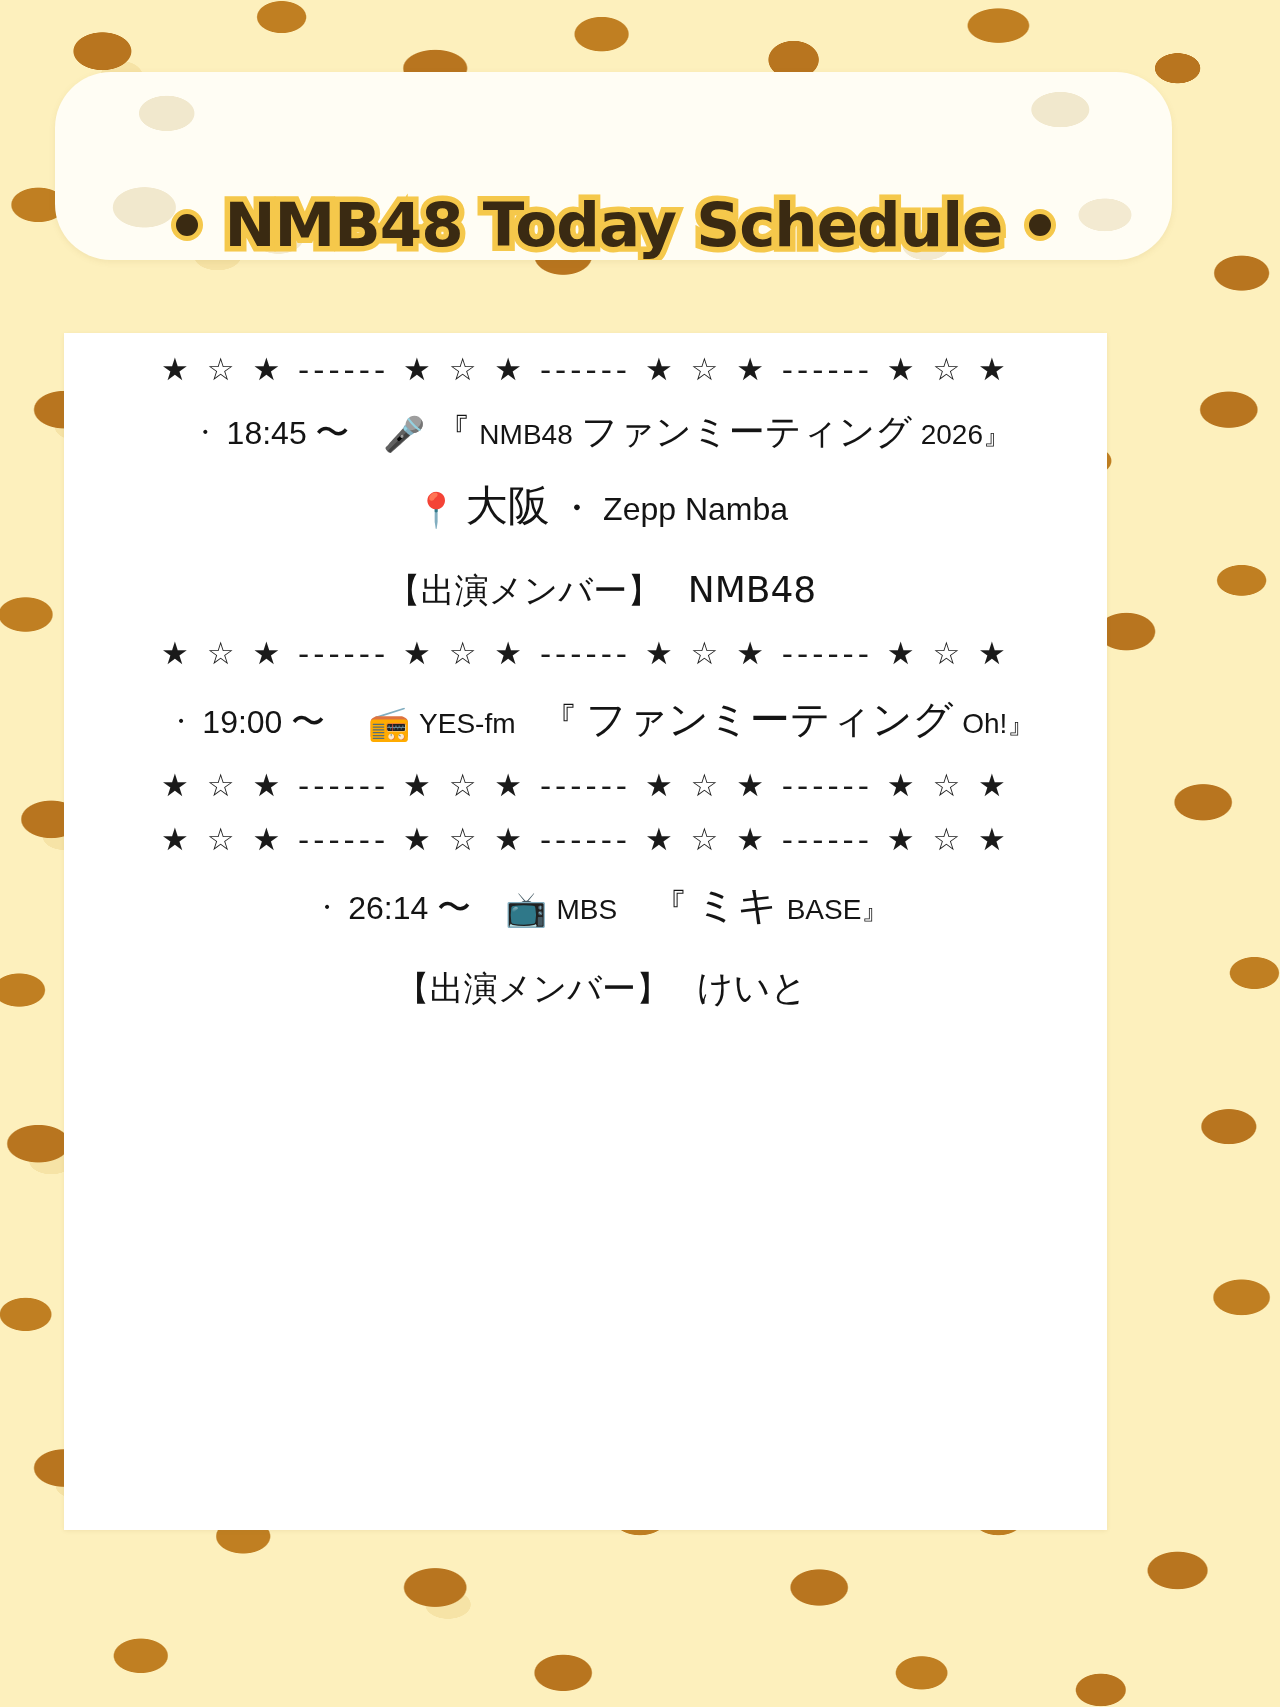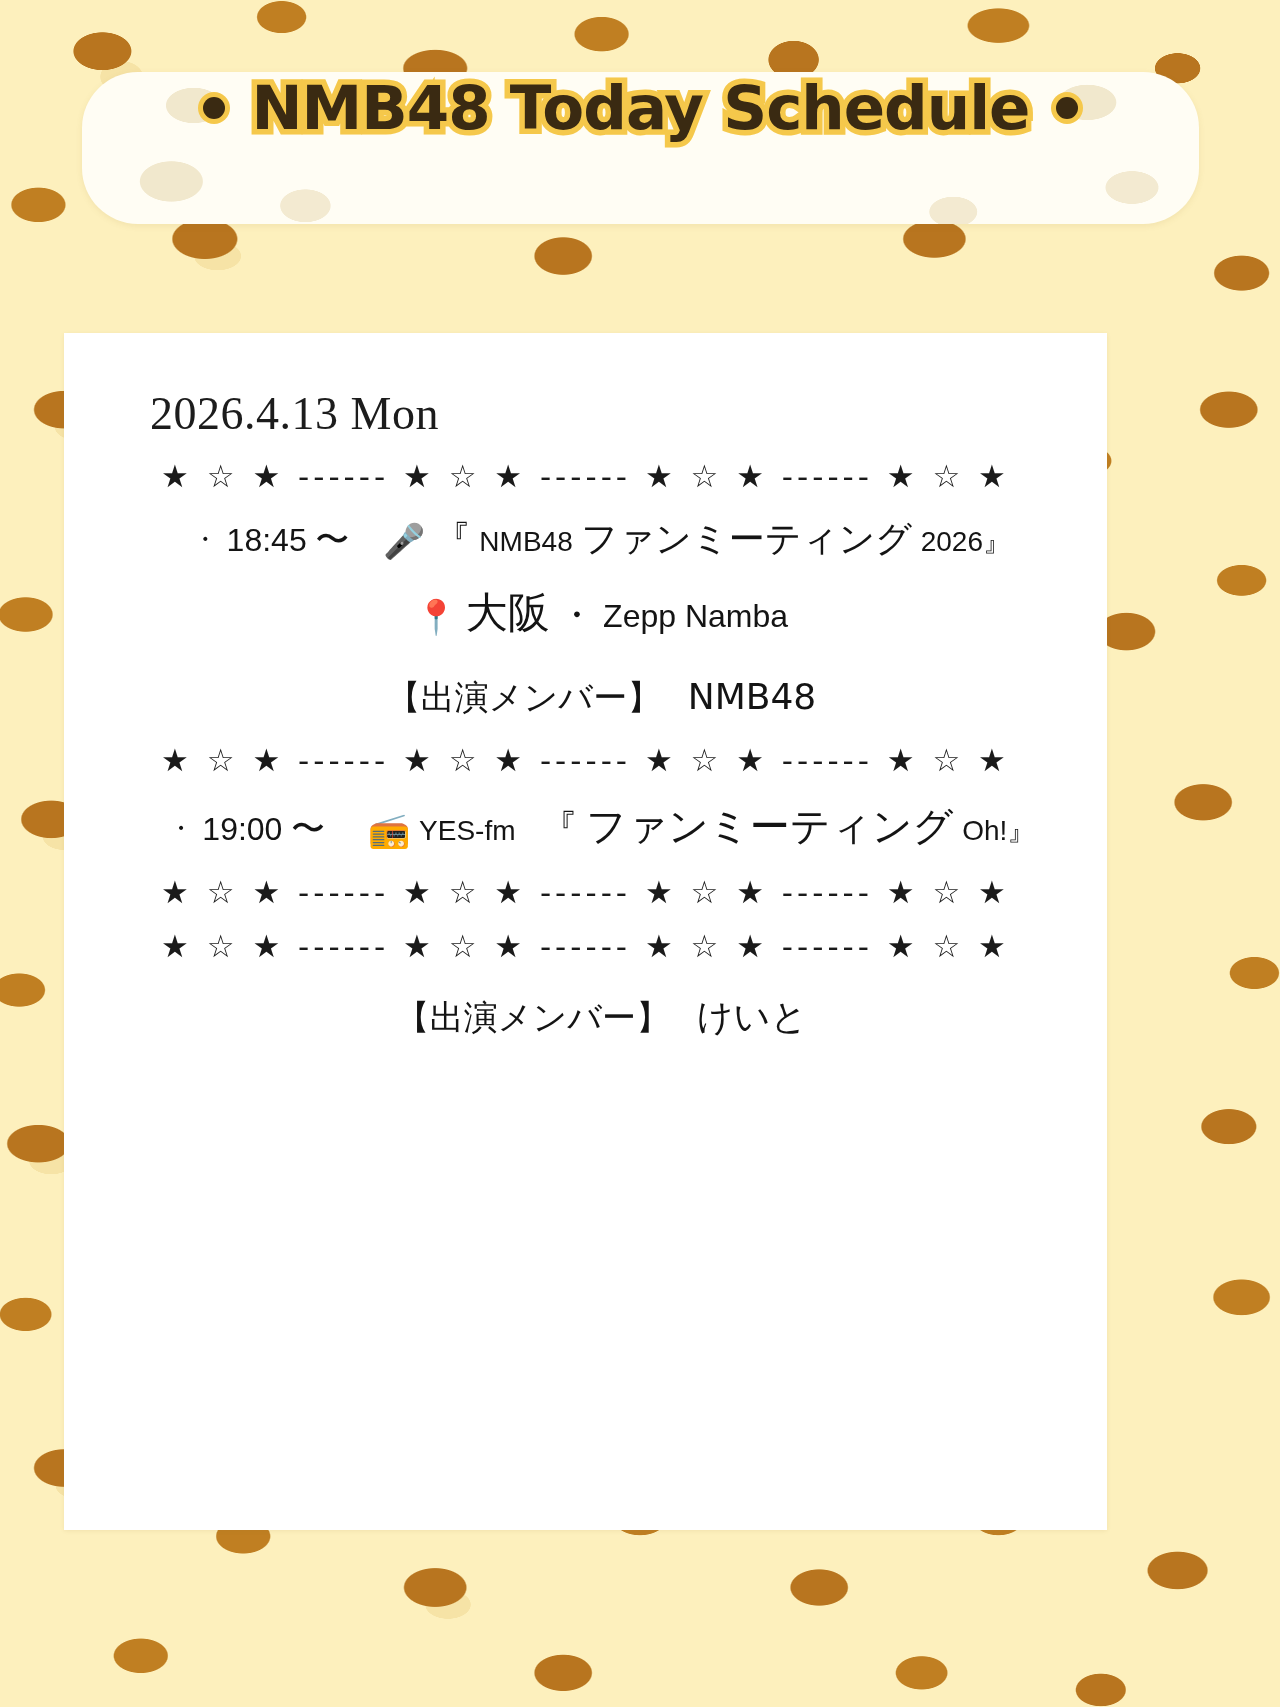--- a/index.html
+++ b/index.html
@@ -78,29 +78,28 @@
       radial-gradient(ellipse 40px 26px at 86% 99%, #b8751f 0 61%, rgba(184,117,31,0) 64%);
     filter: blur(0.3px);
   }
 
   
   .header-card {
     position: absolute;
     left: 55px;
     top: 72px;
     width: 1117px;
-    height: 152px;
+    height: 188px;
     background: #fffdf4;
     border-radius: 56px;
     box-shadow: 0 2px 6px rgba(150,120,40,0.10);
     display: flex;
-    align-items: flex-start;
+    align-items: flex-end;
     justify-content: center;
     overflow: hidden;
-    margin-left: 27px;
   }
   .header-card::before {
     content: "";
     position: absolute;
     inset: 0;
     background-image:
       radial-gradient(ellipse 44px 28px at 10% 22%, #efe4c6 0 62%, rgba(239,228,198,0) 64%),
       radial-gradient(ellipse 50px 32px at 8% 72%, #efe4c6 0 62%, rgba(239,228,198,0) 64%),
       radial-gradient(ellipse 40px 26px at 20% 88%, #f1e7cb 0 62%, rgba(241,231,203,0) 64%),
       radial-gradient(ellipse 46px 28px at 90% 20%, #efe4c6 0 62%, rgba(239,228,198,0) 64%),
@@ -238,21 +237,20 @@
 <div class="header-card">
   <div class="header-inner">
     <span class="dot"></span>
     <span class="header-title">NMB48 Today Schedule</span>
     <span class="dot"></span>
   </div>
 </div>
 
 <div class="sheet">
 
-  <div class="date-line">2026.4.13 Mon</div>
 
   <div class="divider">★ ☆ ★ ------ ★ ☆ ★ ------ ★ ☆ ★ ------ ★ ☆ ★</div>
 
   <div class="block">
     <div class="row">
       <span class="bullet">・</span>
       <span class="time">18:45</span>
       <span class="wave">〜</span>
       &nbsp;&nbsp;
       <span class="emoji">🎤</span>
@@ -291,19 +289,31 @@
   </div>
 
   <div class="divider">★ ☆ ★ ------ ★ ☆ ★ ------ ★ ☆ ★ ------ ★ ☆ ★</div>
 
   <div class="block">
   </div>
 
   <div class="divider">★ ☆ ★ ------ ★ ☆ ★ ------ ★ ☆ ★ ------ ★ ☆ ★</div>
 
   <div class="block">
+    <div class="row">
+      <span class="bullet">・</span>
+      <span class="time">26:14</span>
+      <span class="wave">〜</span>
+      &nbsp;&nbsp;
+      <span class="emoji">📺</span>
+      <span class="small">MBS</span>
+      &nbsp;&nbsp;
+      <span class="jp">『</span>
+      <span class="jp-big">ミキ</span>
+      <span class="small">BASE』</span>
+    </div>
     <div class="row members">
       <span class="label">【出演メンバー】</span>
       <span class="value">けいと</span>
     </div>
   </div>
 
 </div>
 
 </body></html>

